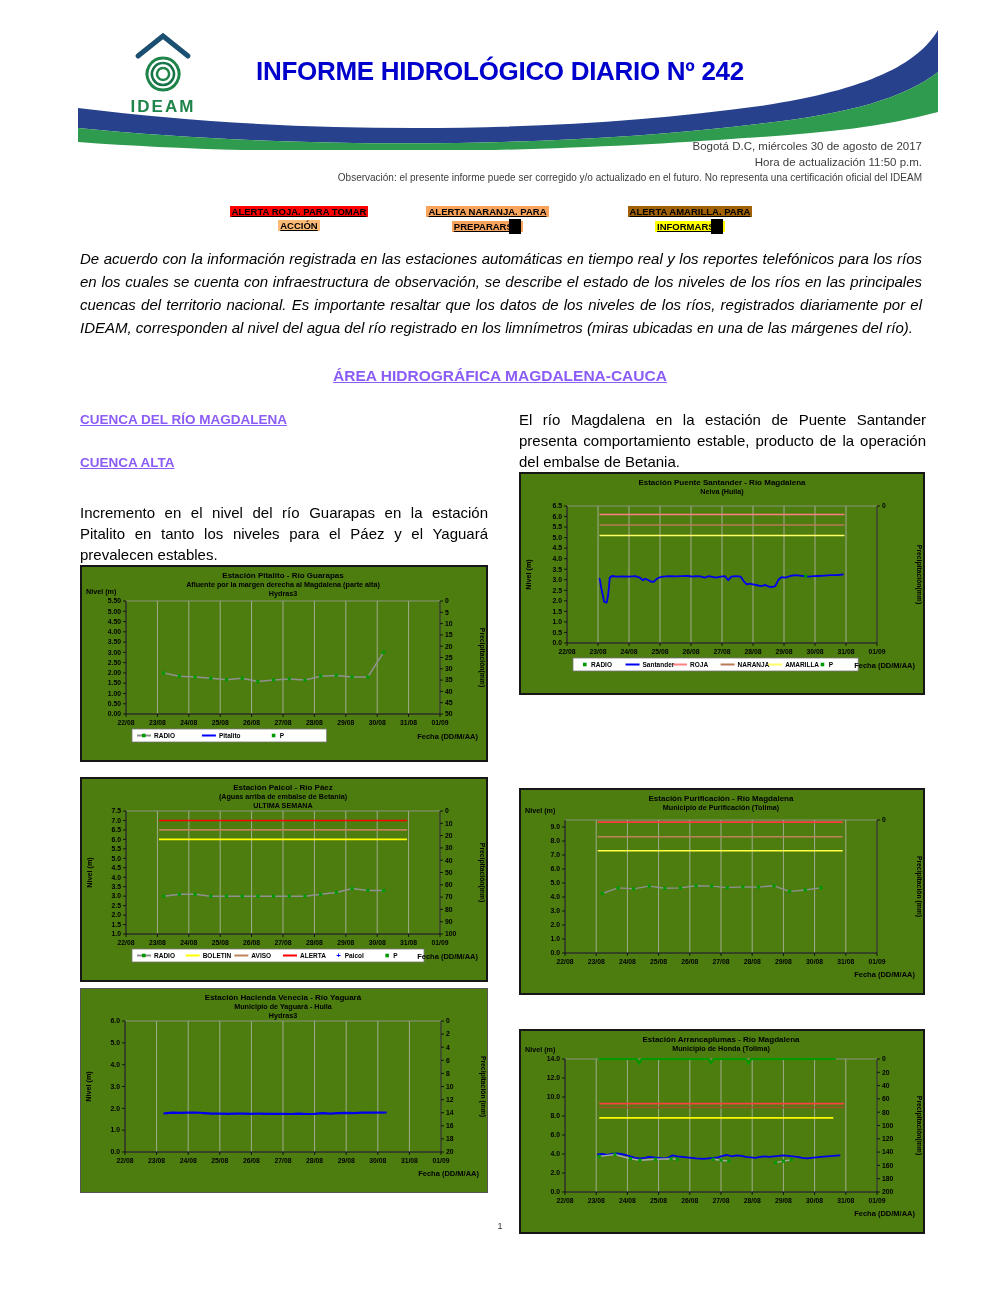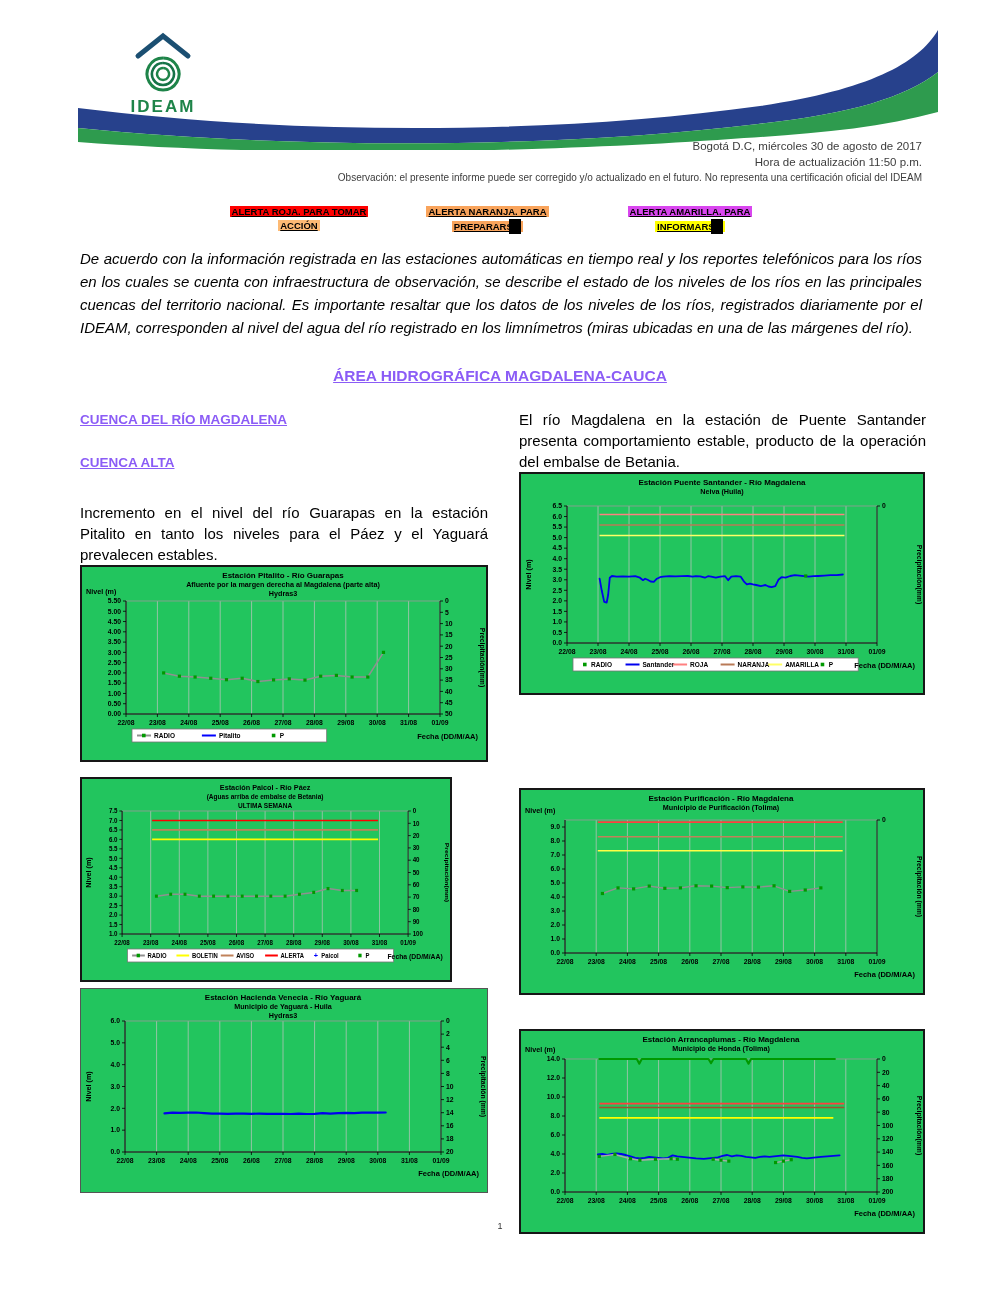--- a/index.html
+++ b/index.html
@@ -11,21 +11,21 @@
   .date-block .obs{font-size:10px;}
   .alert{position:absolute;text-align:center;font-size:9.5px;font-weight:700;line-height:13.5px;color:#000;}
   .alert .hl{padding:0 2px;text-decoration:underline;}
   .redact{display:inline-block;width:12px;height:15px;background:#000;vertical-align:-4px;margin-left:-10px;}
   .jtext{text-align:justify;text-justify:inter-word;}
   .intro{font-style:italic;font-size:15px;line-height:23px;}
   .body-par{font-size:15px;line-height:21px;}
   .blue-h{color:#8b5cf6;font-weight:700;text-decoration:underline;}
   .area-h{font-size:15.5px;text-align:center;width:100%;}
   .sub-h{font-size:13.5px;}
-  .chart{position:absolute;background:#22c55e;border:2px solid #161616;box-sizing:border-box;}
+  .chart{position:absolute;background:#4d7c0f;border:2px solid #161616;box-sizing:border-box;}
   .chart.thin{border:1px solid #555;}
   .chart svg{display:block;width:100%;height:100%;}
   .pagenum{width:100%;text-align:center;font-size:9px;color:#333;}
 </style>
 </head>
 <body>
 
 <div class="page">
 
   <svg class="abs" style="left:0;top:0;" width="1000" height="150" viewBox="0 0 1000 150">
@@ -34,37 +34,38 @@
   </svg>
 
   <svg class="abs" style="left:108px;top:30px;" width="110" height="88" viewBox="0 0 110 88">
     <path d="M30 26 L55 6 L80 26" stroke="#1B4F72" stroke-width="5" fill="none" stroke-linecap="round"></path>
     <path d="M55 28 a16 16 0 1 0 0.1 0" stroke="#1E8449" stroke-width="3" fill="none"></path>
     <path d="M55 33 a11 11 0 1 1 -0.1 0" stroke="#157347" stroke-width="2.6" fill="none"></path>
     <path d="M55 38 a6 6 0 1 0 0.1 0" stroke="#1E8449" stroke-width="2.4" fill="none"></path>
     <text x="55" y="82" text-anchor="middle" font-size="17" font-weight="700" fill="#1E8449" letter-spacing="2" font-family="Liberation Sans, sans-serif">IDEAM</text>
   </svg>
 
+  <div class="abs doc-title" style="left:235px;top:56px;width:530px;">INFORME HIDROLÓGICO DIARIO Nº 242</div>
 
   <div class="abs date-block" style="right:78px;top:138px;width:720px;">
     <div>Bogotá D.C, miércoles 30 de agosto de 2017</div>
     <div>Hora de actualización 11:50 p.m.</div>
     <div class="obs">Observación: el presente informe puede ser corregido y/o actualizado en el futuro. No representa una certificación oficial del IDEAM</div>
   </div>
 
   <div class="alert" style="left:214px;top:205px;width:170px;">
     <span class="hl" style="background: rgb(255, 0, 0);">ALERTA ROJA. PARA TOMAR</span><br>
     <span class="hl" style="background: #fdba74;"><span>ACCIÓN</span></span>
   </div>
   <div class="alert" style="left:400px;top:205px;width:175px;">
     <span class="hl" style="background: rgb(249, 164, 92);">ALERTA NARANJA. PARA</span><br>
     <span class="hl" style="background: rgb(249, 164, 92);"><span>PREPARARSE</span><span class="redact" style="display: inline-block;"></span></span>
   </div>
   <div class="alert" style="left:600px;top:205px;width:180px;">
-    <span class="hl" style="background: #d946ef;">ALERTA AMARILLA. PARA</span><br>
+    <span class="hl" style="background: #a16207;">ALERTA AMARILLA. PARA</span><br>
     <span class="hl" style="background: rgb(255, 255, 0);"><span>INFORMARSE</span><span class="redact" style="display: inline-block;"></span></span>
   </div>
 
   <div class="abs intro jtext" style="left:80px;top:247px;width:842px;">De acuerdo con la información registrada en las estaciones automáticas en tiempo real y los reportes telefónicos para los ríos en los cuales se cuenta con infraestructura de observación, se describe el estado de los niveles de los ríos en las principales cuencas del territorio nacional. Es importante resaltar que los datos de los niveles de los ríos, registrados diariamente por el IDEAM, corresponden al nivel del agua del río registrado en los limnímetros (miras ubicadas en una de las márgenes del río).</div>
 
   <div class="abs blue-h area-h" style="left:0;top:367px;">ÁREA HIDROGRÁFICA MAGDALENA-CAUCA</div>
 
   <div class="abs blue-h sub-h" style="left:80px;top:412px;">CUENCA DEL RÍO MAGDALENA</div>
   <div class="abs blue-h sub-h" style="left:80px;top:455px;">CUENCA ALTA</div>
   <div class="abs body-par jtext" style="left:80px;top:502px;width:408px;">Incremento en el nivel del río Guarapas en la estación Pitalito en tanto los niveles para el Páez y el Yaguará prevalecen estables.</div>
@@ -177,21 +178,21 @@
         <line x1="55" y1="168.5" x2="69" y2="168.5" stroke="#909090" stroke-width="2"></line>
         <rect x="60" y="166.7" width="3.6" height="3.6" fill="#009900"></rect>
         <text x="72" y="170.8" font-size="6.5" font-weight="700" text-anchor="start" fill="#000" font-family="Liberation Sans, sans-serif">RADIO</text>
         <line x1="119.89333333333333" y1="168.5" x2="133.89333333333332" y2="168.5" stroke="#0000FF" stroke-width="2"></line>
         <text x="136.89333333333332" y="170.8" font-size="6.5" font-weight="700" text-anchor="start" fill="#000" font-family="Liberation Sans, sans-serif">Pitalito</text>
         <rect x="189.78666666666666" y="166.7" width="3.6" height="3.6" fill="#009900"></rect>
         <text x="197.78666666666666" y="170.8" font-size="6.5" font-weight="700" text-anchor="start" fill="#000" font-family="Liberation Sans, sans-serif">P</text>
         <text x="396" y="172" font-size="7.5" font-weight="700" text-anchor="end" fill="#000" font-family="Liberation Sans, sans-serif">Fecha (DD/M/AA)</text>
       </svg>
   </div>
-  <div class="chart" style="left:80px;top:777px;width:372px;height:205px;">
+  <div class="chart" style="left:80px;top:777px;width:408px;height:205px;">
     <svg viewBox="0 0 404 201" preserveAspectRatio="none">
         <line x1="75.4" y1="32" x2="75.4" y2="155" stroke="#c4c4c4" stroke-width="0.7"></line>
         <line x1="106.80000000000001" y1="32" x2="106.80000000000001" y2="155" stroke="#c4c4c4" stroke-width="0.7"></line>
         <line x1="138.2" y1="32" x2="138.2" y2="155" stroke="#c4c4c4" stroke-width="0.7"></line>
         <line x1="169.60000000000002" y1="32" x2="169.60000000000002" y2="155" stroke="#c4c4c4" stroke-width="0.7"></line>
         <line x1="201" y1="32" x2="201" y2="155" stroke="#c4c4c4" stroke-width="0.7"></line>
         <line x1="232.4" y1="32" x2="232.4" y2="155" stroke="#c4c4c4" stroke-width="0.7"></line>
         <line x1="263.79999999999995" y1="32" x2="263.79999999999995" y2="155" stroke="#c4c4c4" stroke-width="0.7"></line>
         <line x1="295.20000000000005" y1="32" x2="295.20000000000005" y2="155" stroke="#c4c4c4" stroke-width="0.7"></line>
         <line x1="326.6" y1="32" x2="326.6" y2="155" stroke="#c4c4c4" stroke-width="0.7"></line>

